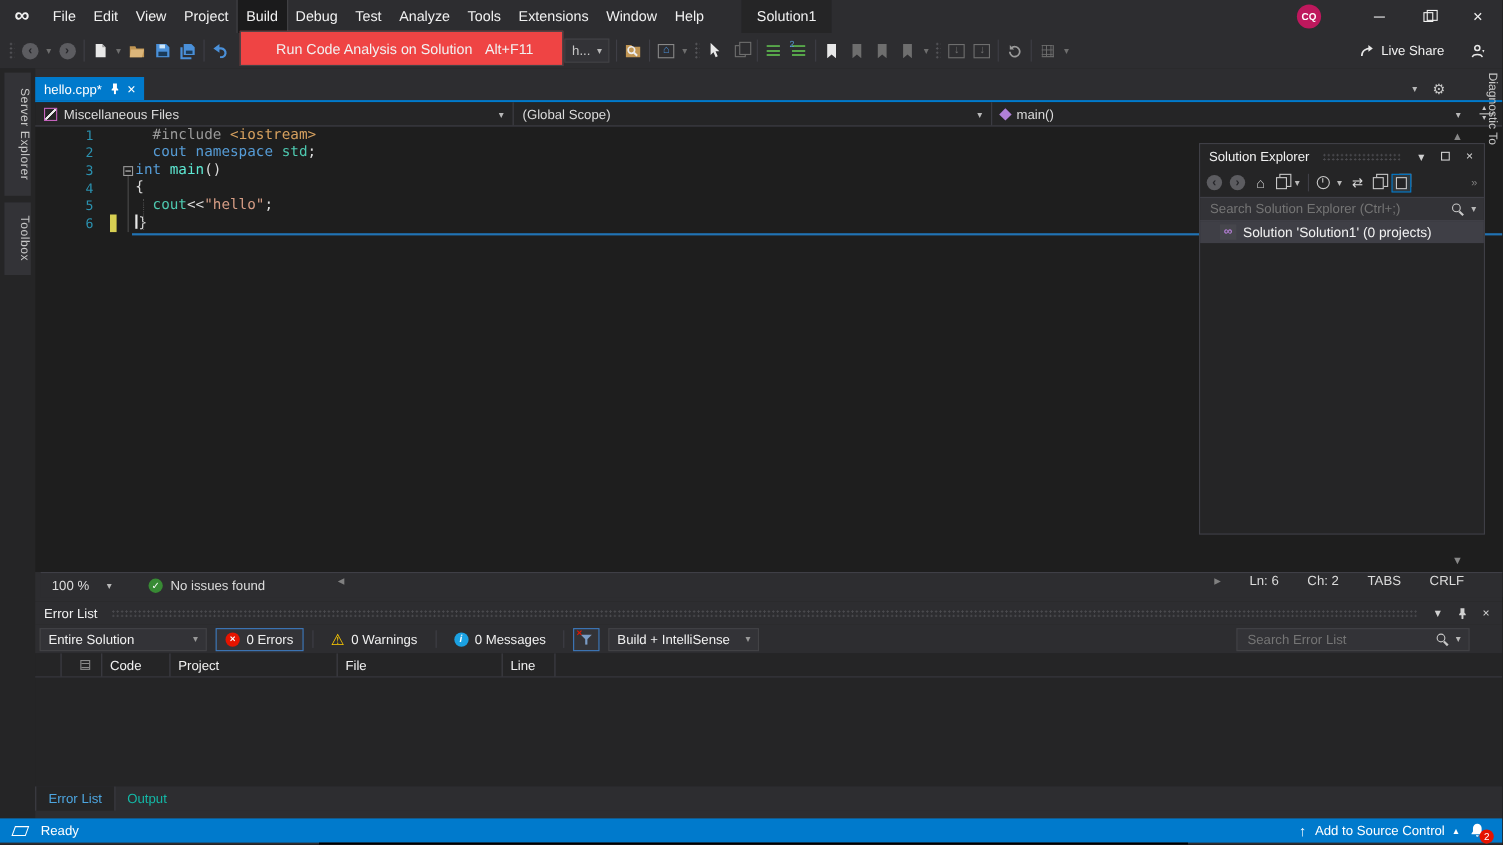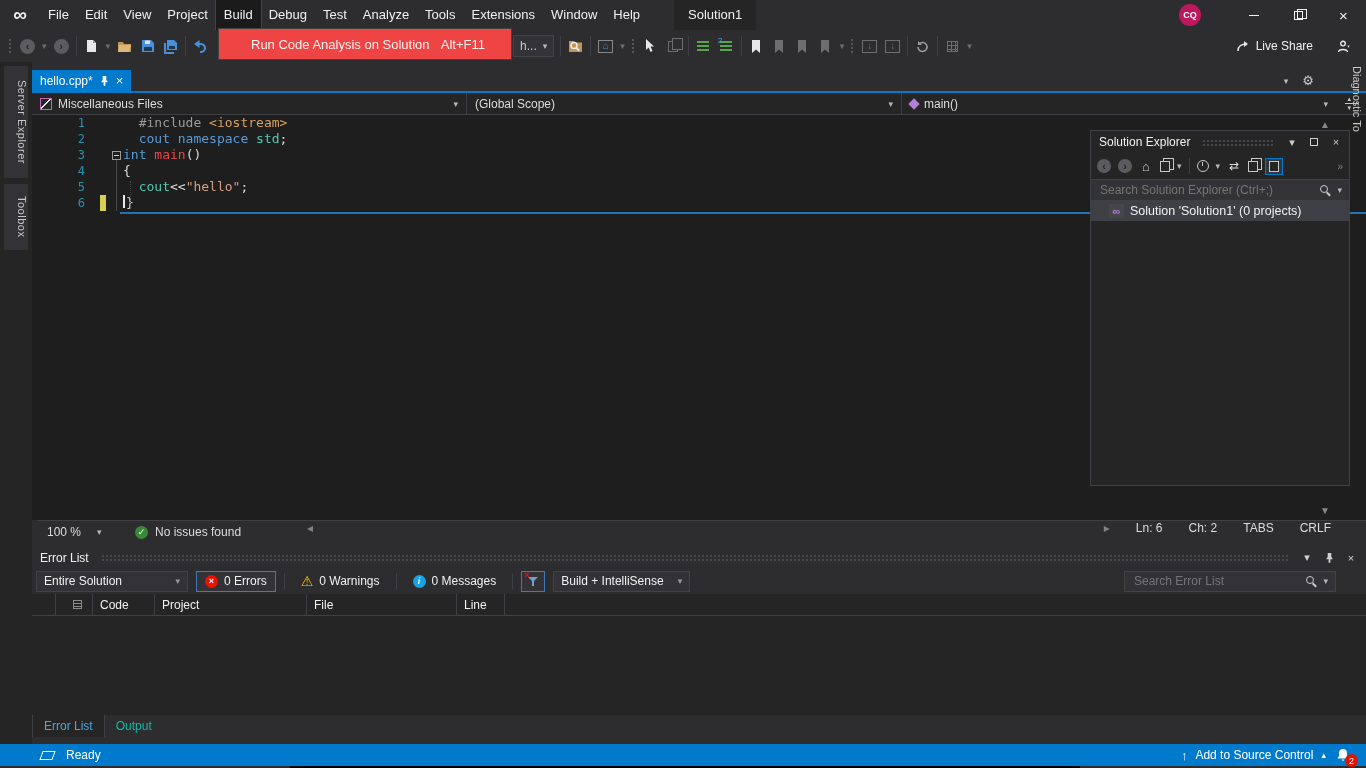--- a/index.html
+++ b/index.html
@@ -86,21 +86,21 @@
   .code-area{flex:1;position:relative;font-family:"DejaVu Sans Mono","Liberation Mono",monospace;font-size:13px;}
   .code-line{display:flex;height:16px;line-height:16px;}
   .ln{width:53px;text-align:right;color:#2b91af;font-size:12px;}
   .chg{width:6px;margin-left:15px;}
   .chg.mod{background:#d7cf52;}
   .fold{width:14px;margin-left:3px;display:flex;align-items:center;justify-content:center;}
   .foldbox{width:9px;height:9px;border:1px solid #999;position:relative;}
   .foldbox::after{content:"";position:absolute;left:1px;right:1px;top:3px;height:1px;background:#ccc;}
   .code-text{white-space:pre;color:#dcdcdc;}
   .tk-pl{color:#dcdcdc;} .tk-dir{color:#9b9b9b;} .tk-kw{color:#569cd6;} .tk-ty{color:#4ec9b0;}
-  .tk-fn{color:#ef4444;} .tk-str{color:#d69d85;} .tk-inc{color:#d7a15f;}
+  .tk-fn{color:#5eead4;} .tk-str{color:#d69d85;} .tk-inc{color:#d7a15f;}
   .caret-bar{display:inline-block;width:2px;height:13px;background:#e8e8e8;vertical-align:text-top;margin-right:1px;}
   .scope-v{position:absolute;left:84px;top:45px;width:1px;height:51px;background:#4a4a4a;}
   .guide-d{position:absolute;left:98px;top:66px;height:28px;border-left:1px dotted #4a4a4a;}
   .blue-underline{position:absolute;left:88px;top:97px;right:0;height:2px;background:#2173b4;}
 
   .scroll-arrow{position:absolute;width:16px;height:16px;color:#888;font-size:10px;display:flex;align-items:center;
                 justify-content:center;z-index:4;}
 
   
   .editor-statusbar{position:absolute;left:37px;top:520px;width:1334px;height:23px;background:#2d2d30;
@@ -173,21 +173,21 @@
   .sort-arrow{color:#c8c8c8;font-size:9px;}
   .el-body{flex:1;background:#252526;}
 
   
   .panel-tabs{position:absolute;left:32px;top:715px;width:1334px;height:22px;background:#2d2d30;display:flex;align-items:stretch;}
   .ptab{display:flex;align-items:center;padding:0 11px;color:#14b8a6;font-size:12px;}
   .ptab.active{color:#4da6e0;background:#252526;border-left:1px solid #3f3f46;border-right:1px solid #3f3f46;}
 
   
   .statusbar{position:absolute;left:0;top:744px;width:1366px;height:22px;background:#007acc;color:#fff;
-             display:flex;align-items:center;font-size:12px;padding-left:29px;}
+             display:flex;align-items:center;font-size:12px;}
   .para-ico{width:13px;height:9px;border:1px solid #fff;transform:skewX(-20deg);margin:0 12px 0 12px;}
   .sb-right{margin-left:auto;display:flex;align-items:center;gap:8px;margin-right:14px;}
   .bell-wrap{position:relative;width:18px;height:18px;display:flex;align-items:center;justify-content:center;}
   .badge{position:absolute;right:-6px;bottom:-3px;min-width:13px;height:13px;border-radius:50%;background:#e51400;
          color:#fff;font-size:9px;display:flex;align-items:center;justify-content:center;padding:0 2px;}
   .taskbar-hint{position:absolute;left:290px;top:766px;width:790px;height:2px;background:#000;}
 </style>
 </head>
 <body>
 

